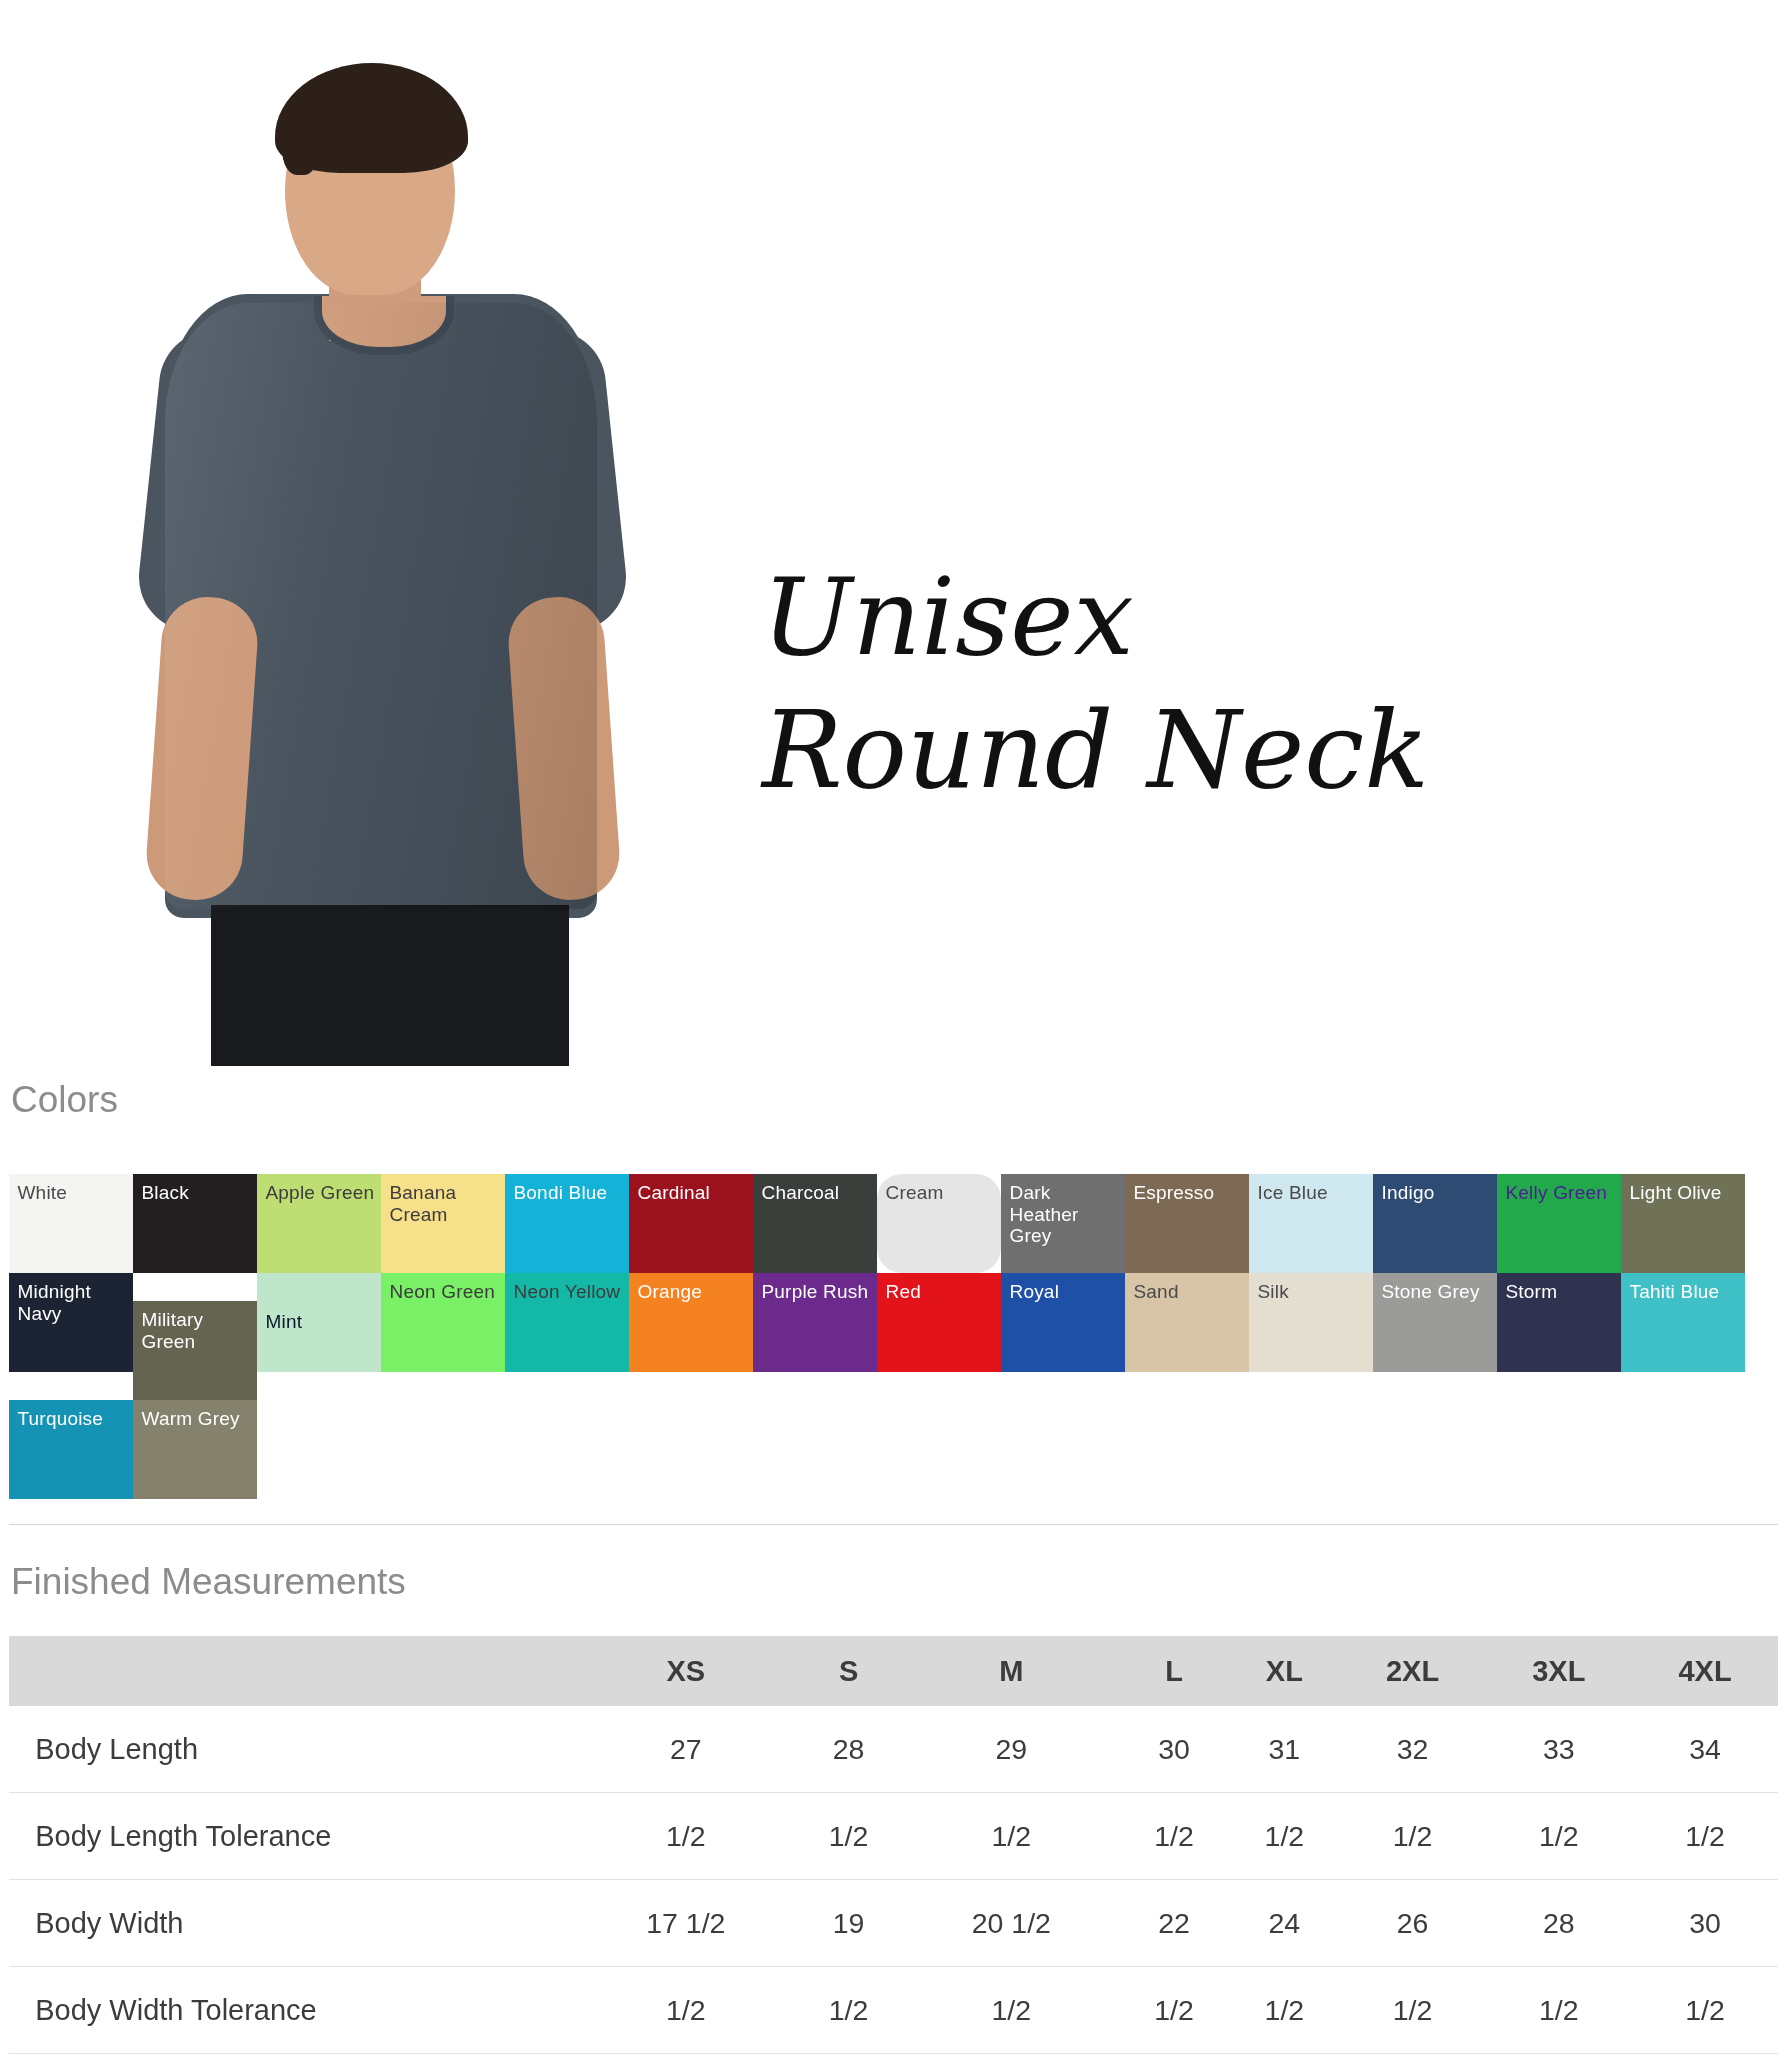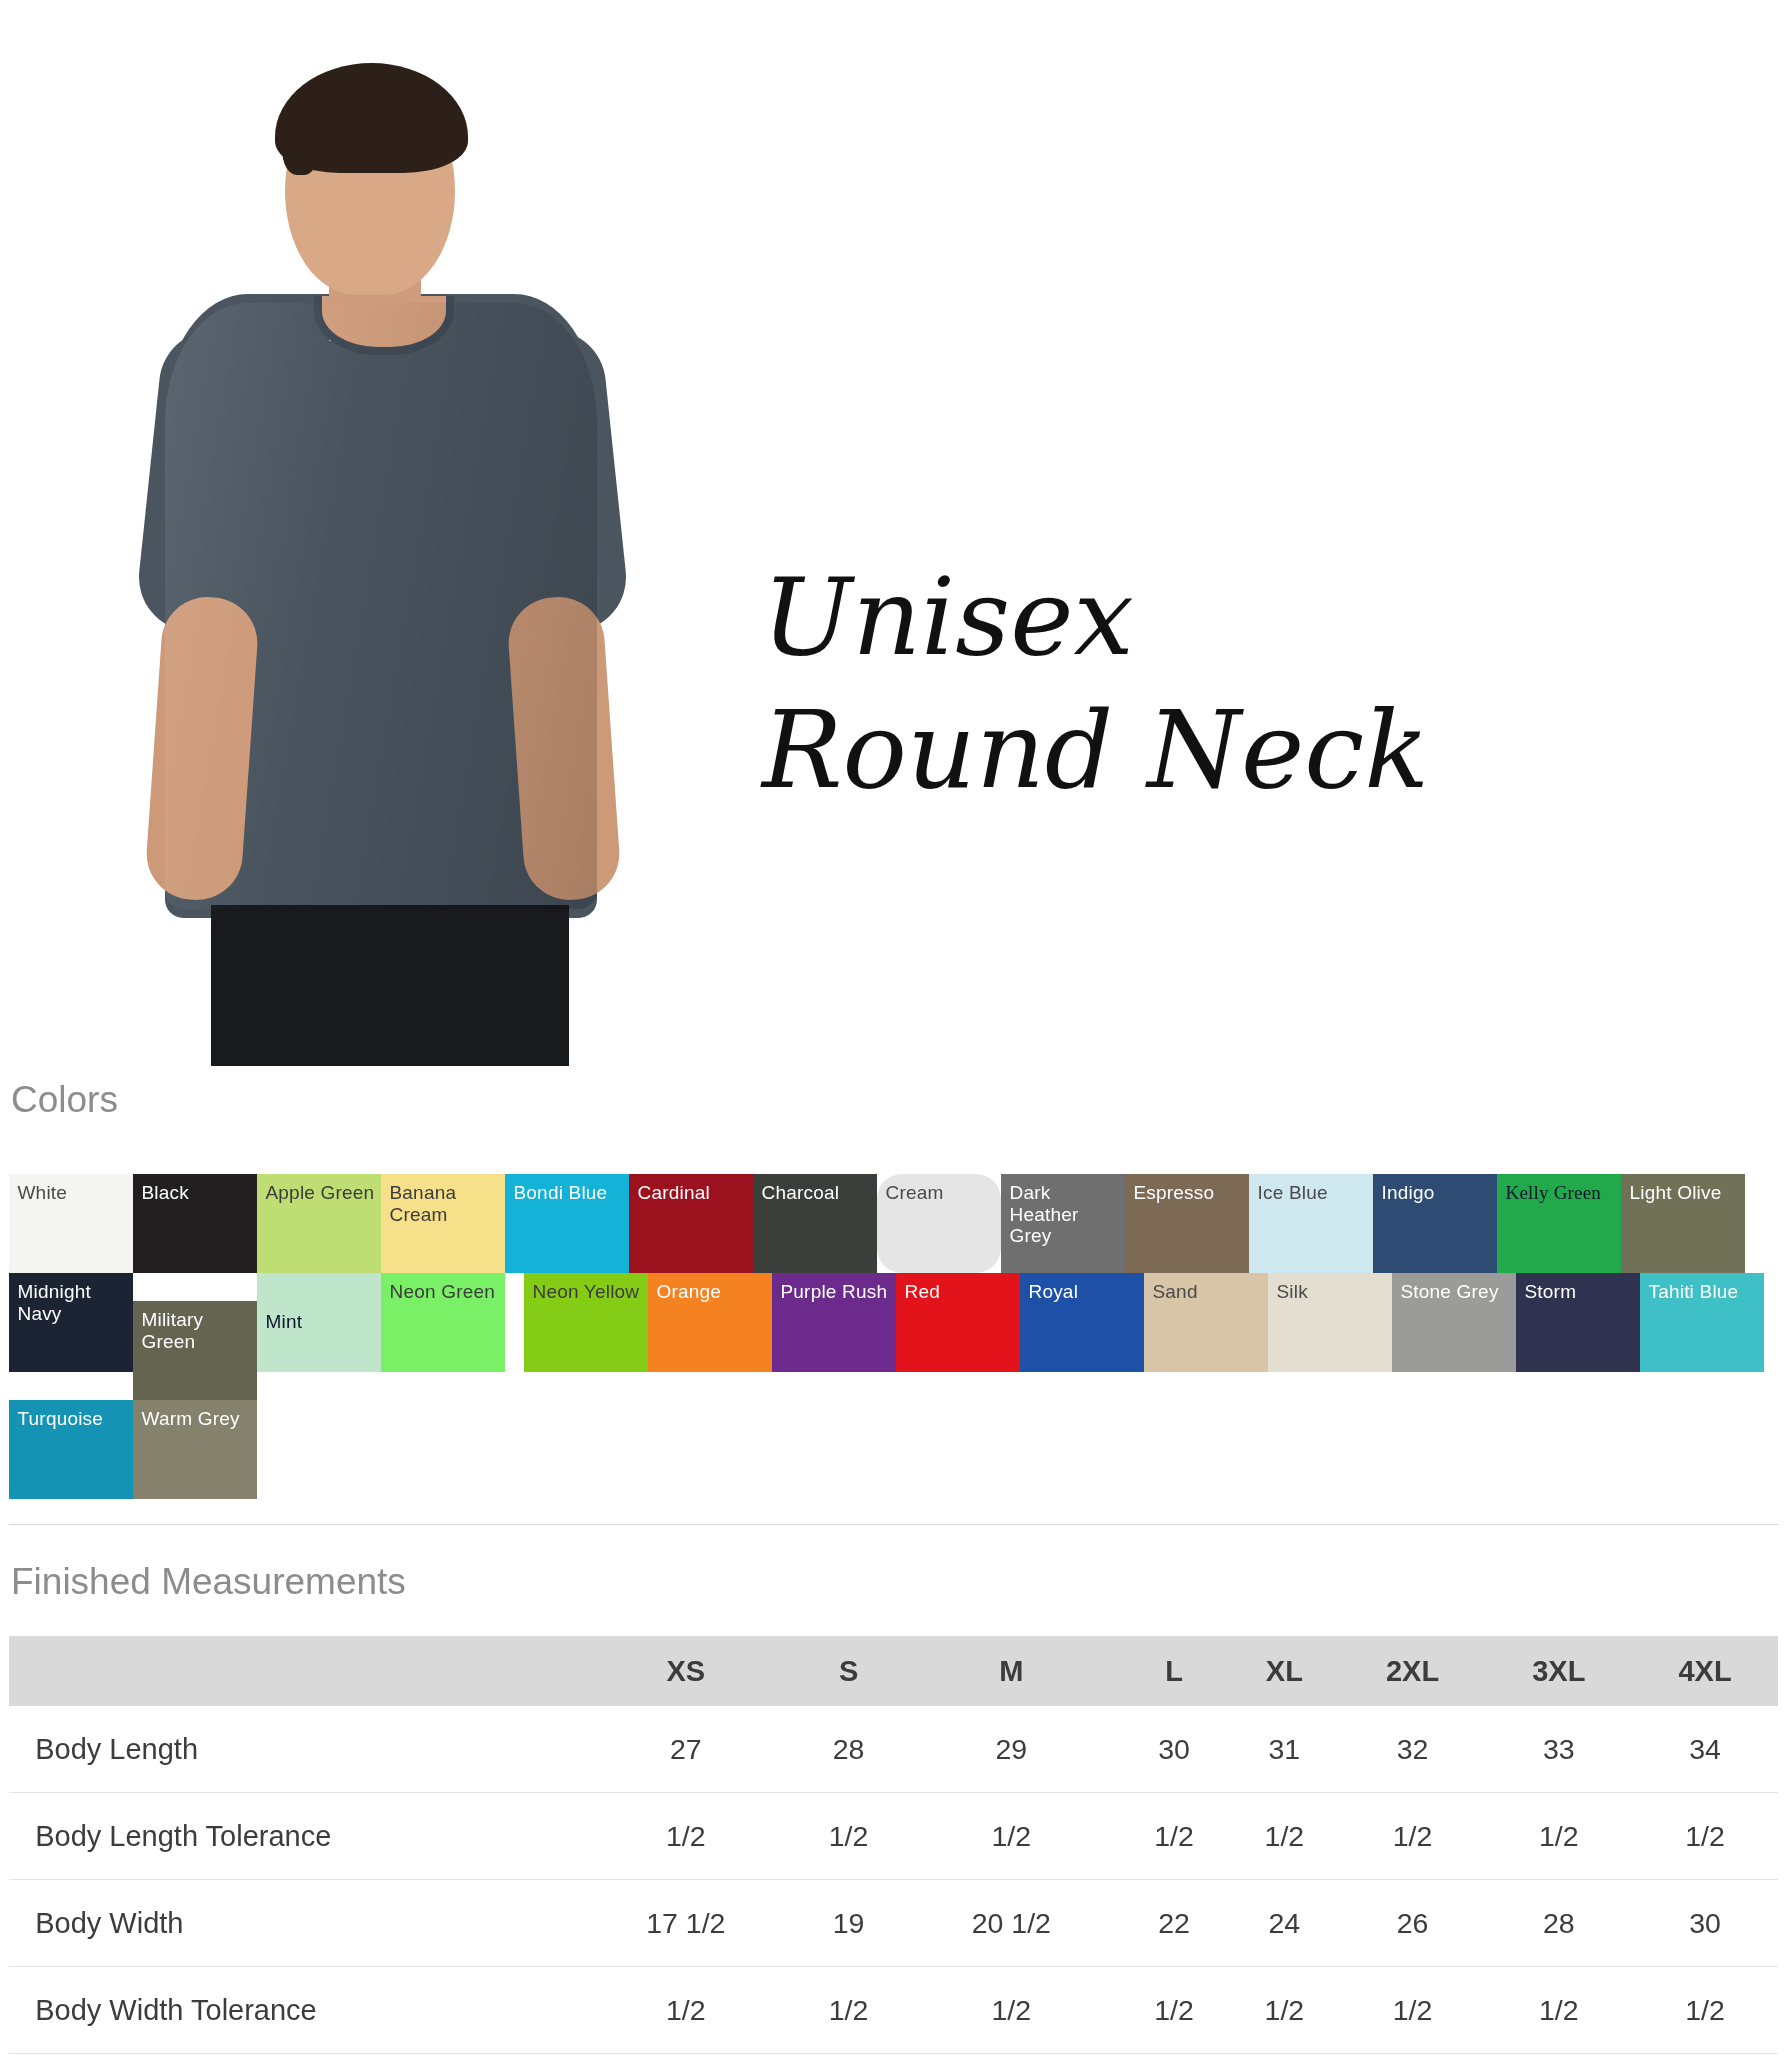--- a/index.html
+++ b/index.html
@@ -357,38 +357,38 @@
     <div class="swatch" style="background: rgb(124, 106, 84);">
       <div class="swatch-label" style="color: rgb(255, 255, 255);">Espresso</div>
     </div>
     <div class="swatch" style="background: rgb(207, 231, 239);">
       <div class="swatch-label" style="color: rgb(74, 74, 74);">Ice Blue</div>
     </div>
     <div class="swatch" style="background: rgb(45, 75, 115);">
       <div class="swatch-label" style="color: rgb(255, 255, 255);">Indigo</div>
     </div>
     <div class="swatch" style="background: rgb(34, 169, 75);">
-      <div class="swatch-label" style="color: #0f172a; font-family: Liberation Serif, serif;">Kelly Green</div>
+      <div class="swatch-label" style="color: #4c1d95;">Kelly Green</div>
     </div>
     <div class="swatch" style="background: rgb(111, 114, 87);">
       <div class="swatch-label" style="color: rgb(255, 255, 255);">Light Olive</div>
     </div>
     <div class="swatch" style="background: rgb(28, 36, 51);">
       <div class="swatch-label" style="color: rgb(255, 255, 255);">Midnight Navy</div>
     </div>
     <div class="swatch" style="background: rgb(100, 100, 80); margin-top: 28px;">
       <div class="swatch-label" style="color: rgb(255, 255, 255);">Military Green</div>
     </div>
     <div class="swatch" style="background: rgb(191, 230, 203);">
       <div class="swatch-label" style="color: #0f172a; margin-top: 30px;">Mint</div>
     </div>
     <div class="swatch" style="background: rgb(121, 240, 102);">
       <div class="swatch-label" style="color: rgb(60, 60, 60);">Neon Green</div>
     </div>
-    <div class="swatch" style="background: #84cc16; margin-left: 19px;">
+    <div class="swatch" style="background: #14b8a6;">
       <div class="swatch-label" style="color: rgb(60, 60, 60);">Neon Yellow</div>
     </div>
     <div class="swatch" style="background: rgb(245, 130, 32);">
       <div class="swatch-label" style="color: rgb(255, 255, 255);">Orange</div>
     </div>
     <div class="swatch" style="background: rgb(107, 42, 140);">
       <div class="swatch-label" style="color: rgb(255, 255, 255);">Purple Rush</div>
     </div>
     <div class="swatch" style="background: rgb(227, 19, 28);">
       <div class="swatch-label" style="color: rgb(255, 255, 255);">Red</div>

